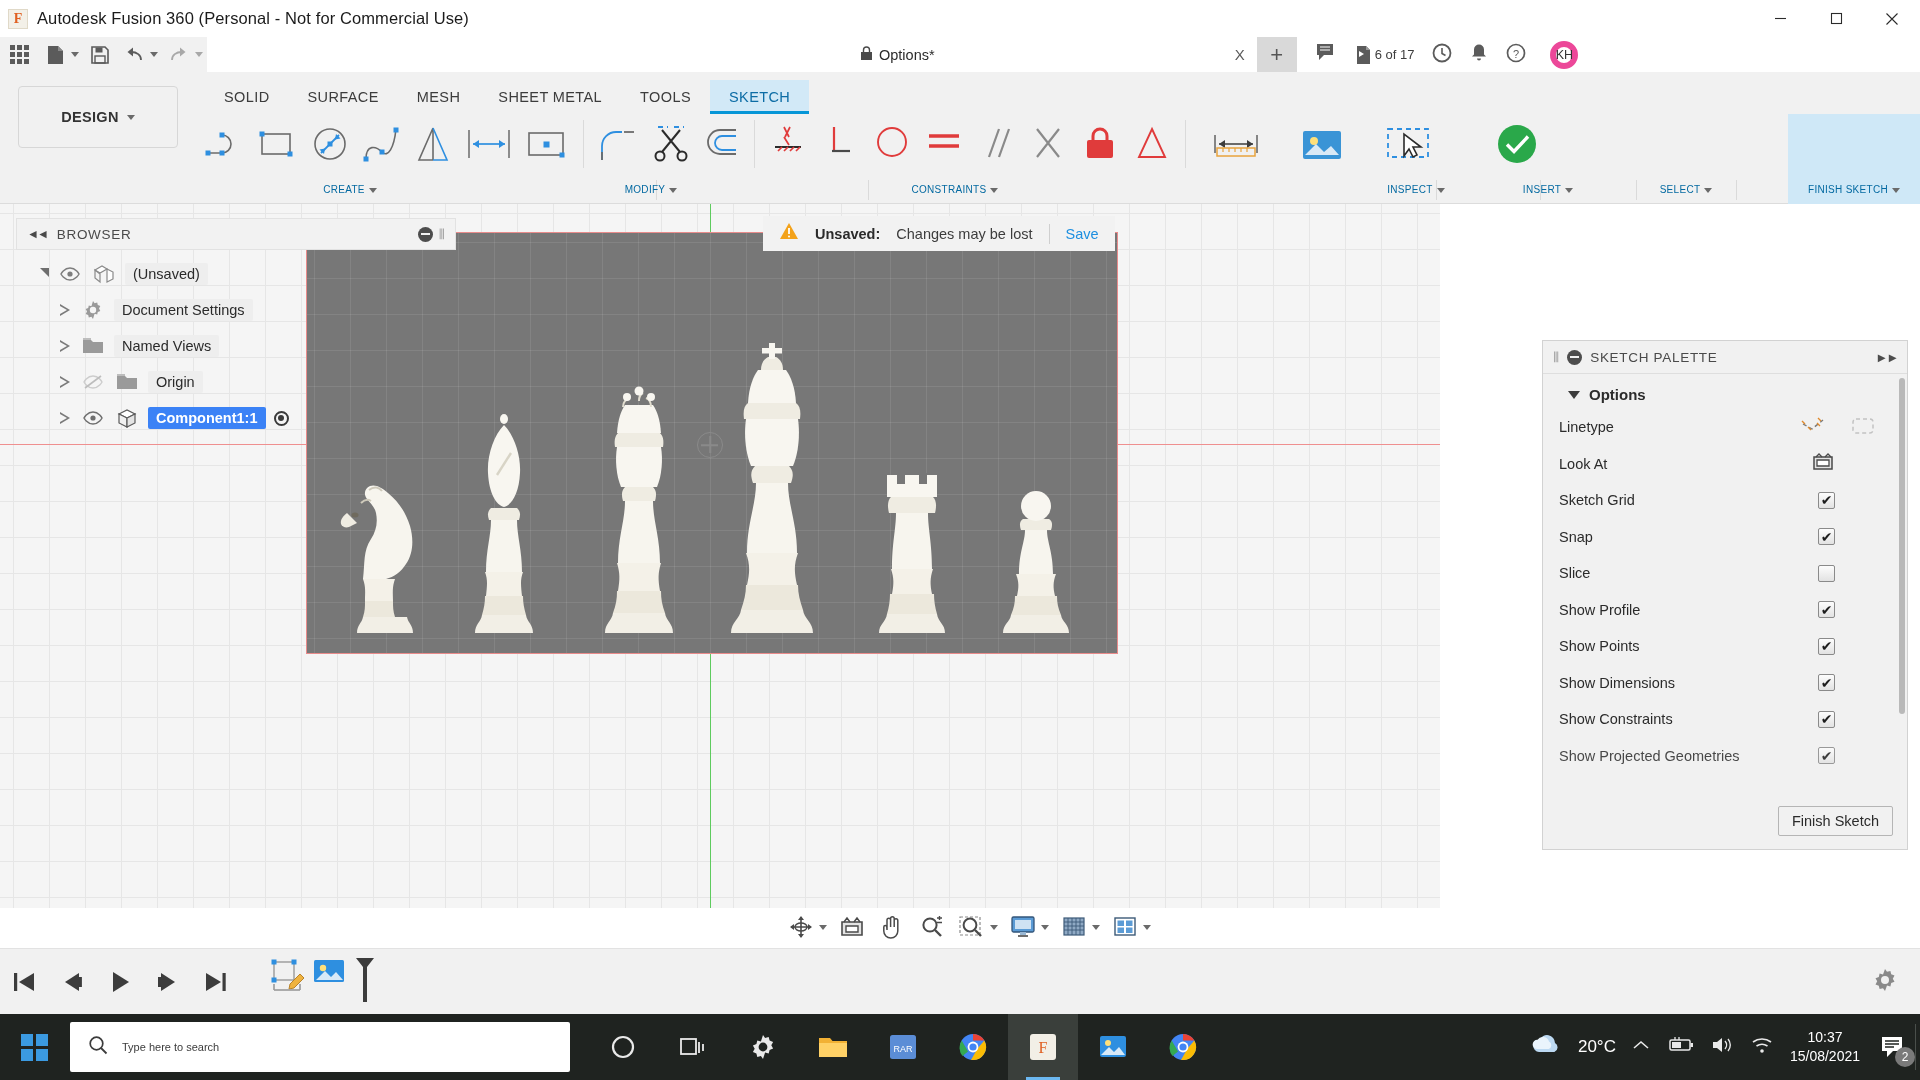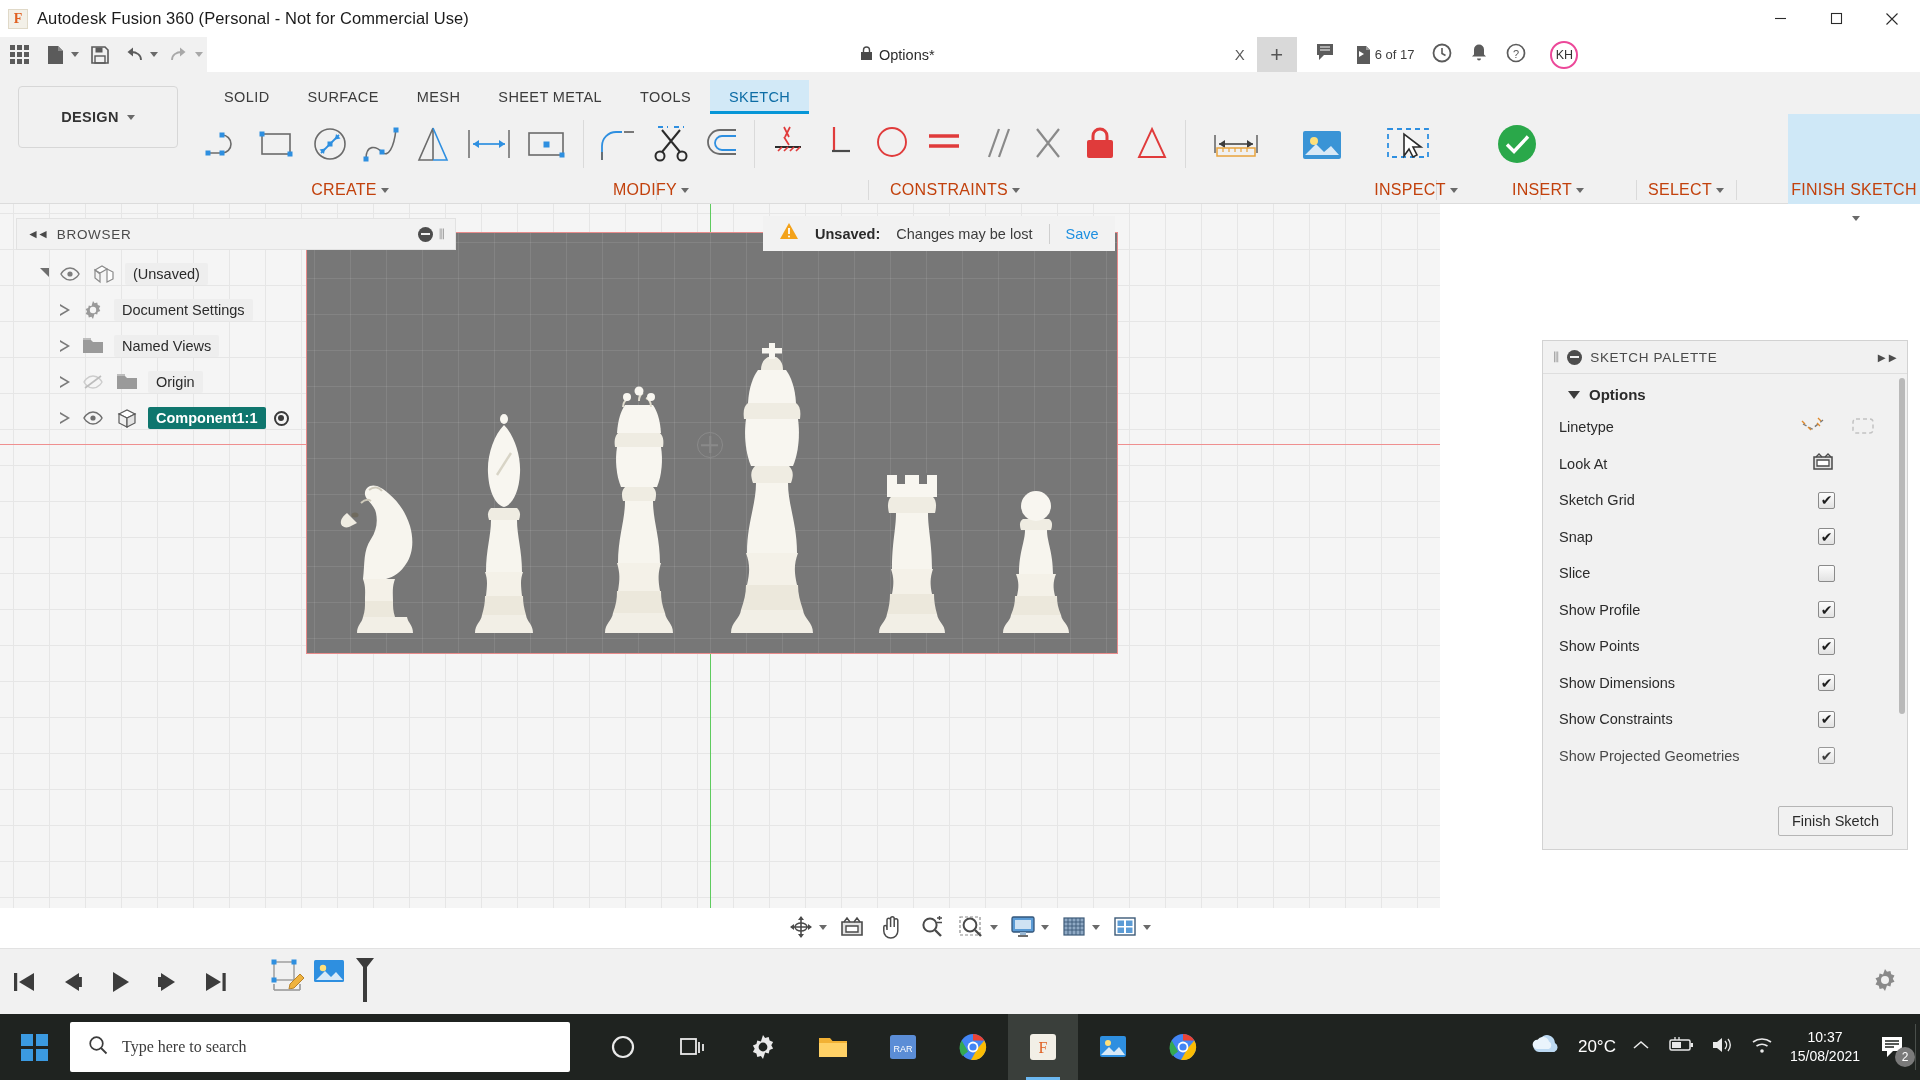--- a/index.html
+++ b/index.html
@@ -61,21 +61,21 @@
   .doctab-x { margin-left: 300px; color: #5b5b5b; font-size: 15px; cursor: default; }
   .doctab-plus {
     width: 40px; height: 35px; background: #d9d9d9; display: flex;
     align-items: center; justify-content: center; color: #555; font-size: 22px;
     margin-left: 12px;
   }
   .doctab-right { display: flex; align-items: center; gap: 18px; margin-left: 18px; }
   .jobcount { font-size: 13px; color: #3d3d3d; margin-left: 2px; }
   .avatar {
     width: 28px; height: 28px; border-radius: 50%; background: #ffffff;
-    border: 2px solid #ec4899; display: flex; align-items: center;
+    border: 6px solid #ec4899; display: flex; align-items: center;
     justify-content: center; font-size: 12.5px; color: #333; margin-left: 6px;
   }
 
   
   .ribbon {
     position: absolute; left: 0; top: 72px; width: 1920px; height: 132px;
     background: #f1f1f1; border-bottom: 1px solid #dcdcdc;
   }
   .design-box {
     position: absolute; left: 18px; top: 14px; width: 160px; height: 62px;
@@ -95,21 +95,21 @@
 
   .toolrow { position: absolute; left: 200px; top: 42px; height: 60px; display: flex; align-items: center; }
   .tool { width: 52px; height: 58px; display: flex; align-items: center; justify-content: center; }
   .tool.wide { width: 58px; }
   .vsep { width: 1px; height: 48px; background: #dadada; margin: 0 7px; }
   .big-tool { width: 86px; height: 58px; display: flex; align-items: center; justify-content: center; }
 
   .panelrow { position: absolute; left: 0; top: 104px; width: 1920px; height: 28px; }
   .panel-label {
     position: absolute; top: 0; height: 28px; line-height: 28px;
-    font-size: 16px; color: #c2410c; letter-spacing: .3px; text-align: center;
+    font-size: 10px; color: #0369a1; letter-spacing: .3px; text-align: center;
   }
   .panel-label .c { display: inline-block; width: 0; height: 0; vertical-align: middle;
     border-left: 4px solid transparent; border-right: 4px solid transparent;
     border-top: 5px solid #6a6a6a; margin-left: 4px; }
   .psep { position: absolute; top: 4px; width: 1px; height: 20px; background: #dadada; }
   .finish-highlight {
     position: absolute; left: 1788px; top: 42px; width: 132px; height: 90px;
     background: #cfe8f7;
   }
 
@@ -146,21 +146,21 @@
   .arrow-hollow.outline::before {
     content: ""; position: absolute; left: 0; top: 0; width: 0; height: 0;
     border-left: 10px solid #7a7a7a; border-top: 6.5px solid transparent; border-bottom: 6.5px solid transparent;
   }
   .arrow-hollow.outline::after {
     content: ""; position: absolute; left: 0; top: 2px; width: 0; height: 0;
     border-left: 7px solid #f5f5f5; border-top: 4.5px solid transparent; border-bottom: 4.5px solid transparent;
   }
   .tree-ico { width: 26px; display: flex; align-items: center; justify-content: center; margin-right: 8px; color: #7d7d7d; }
   .tree-lbl { background: #eeeeee; padding: 3px 8px; border-radius: 2px; }
-  .tree-row.selected .tree-lbl { background: #0f766e; color: #ffffff; font-weight: bold; }
+  .tree-row.selected .tree-lbl { background: #3b82f6; color: #ffffff; font-weight: bold; }
   .radio-dot {
     width: 15px; height: 15px; border-radius: 50%; border: 2px solid #3a3a3a;
     margin-left: 8px; display: flex; align-items: center; justify-content: center;
   }
   .radio-dot i { width: 6px; height: 6px; border-radius: 50%; background: #3a3a3a; }
 
   
   .canvas {
     position: absolute; left: 0; top: 204px; width: 1440px; height: 704px;
     background: #f5f5f5; overflow: hidden;
@@ -282,21 +282,21 @@
   }
   .start {
     width: 68px; height: 66px; display: flex; align-items: center; justify-content: center;
   }
   .winlogo { display: grid; grid-template-columns: 12px 12px; grid-template-rows: 12px 12px; gap: 3px; }
   .winlogo i { background: #3b9ae1; display: block; }
   .search {
     width: 500px; height: 50px; background: #ffffff; border-radius: 2px;
     display: flex; align-items: center; gap: 14px; padding: 0 18px; margin-left: 2px;
   }
-  .search .txt { font-size: 16px; color: #3c3c3c; font-family: Liberation Serif, serif; }
+  .search .txt { font-size: 11px; color: #3c3c3c; }
   .tb-icons { display: flex; align-items: center; margin-left: 18px; }
   .tb-btn {
     width: 70px; height: 66px; display: flex; align-items: center; justify-content: center;
     position: relative;
   }
   .tb-btn.active { background: #3a3f3b; }
   .tb-btn .under {
     position: absolute; bottom: 0; left: 18px; width: 34px; height: 3px; background: #6bb7f0;
   }
   .tray { margin-left: auto; display: flex; align-items: center; gap: 16px; padding-right: 10px; color: #ffffff; }

